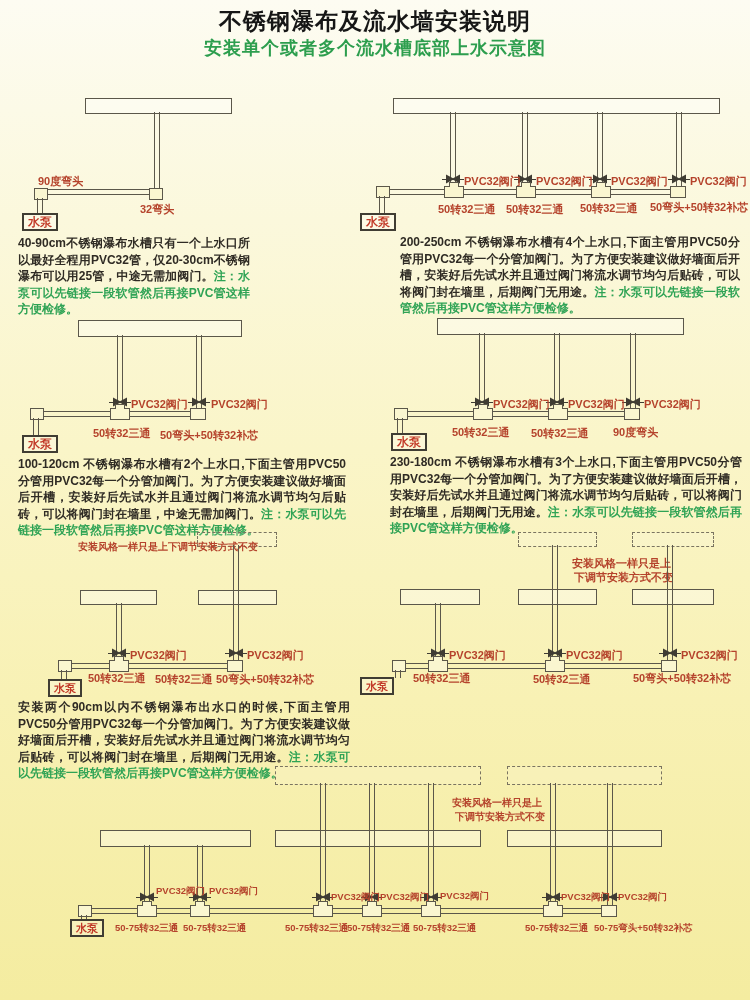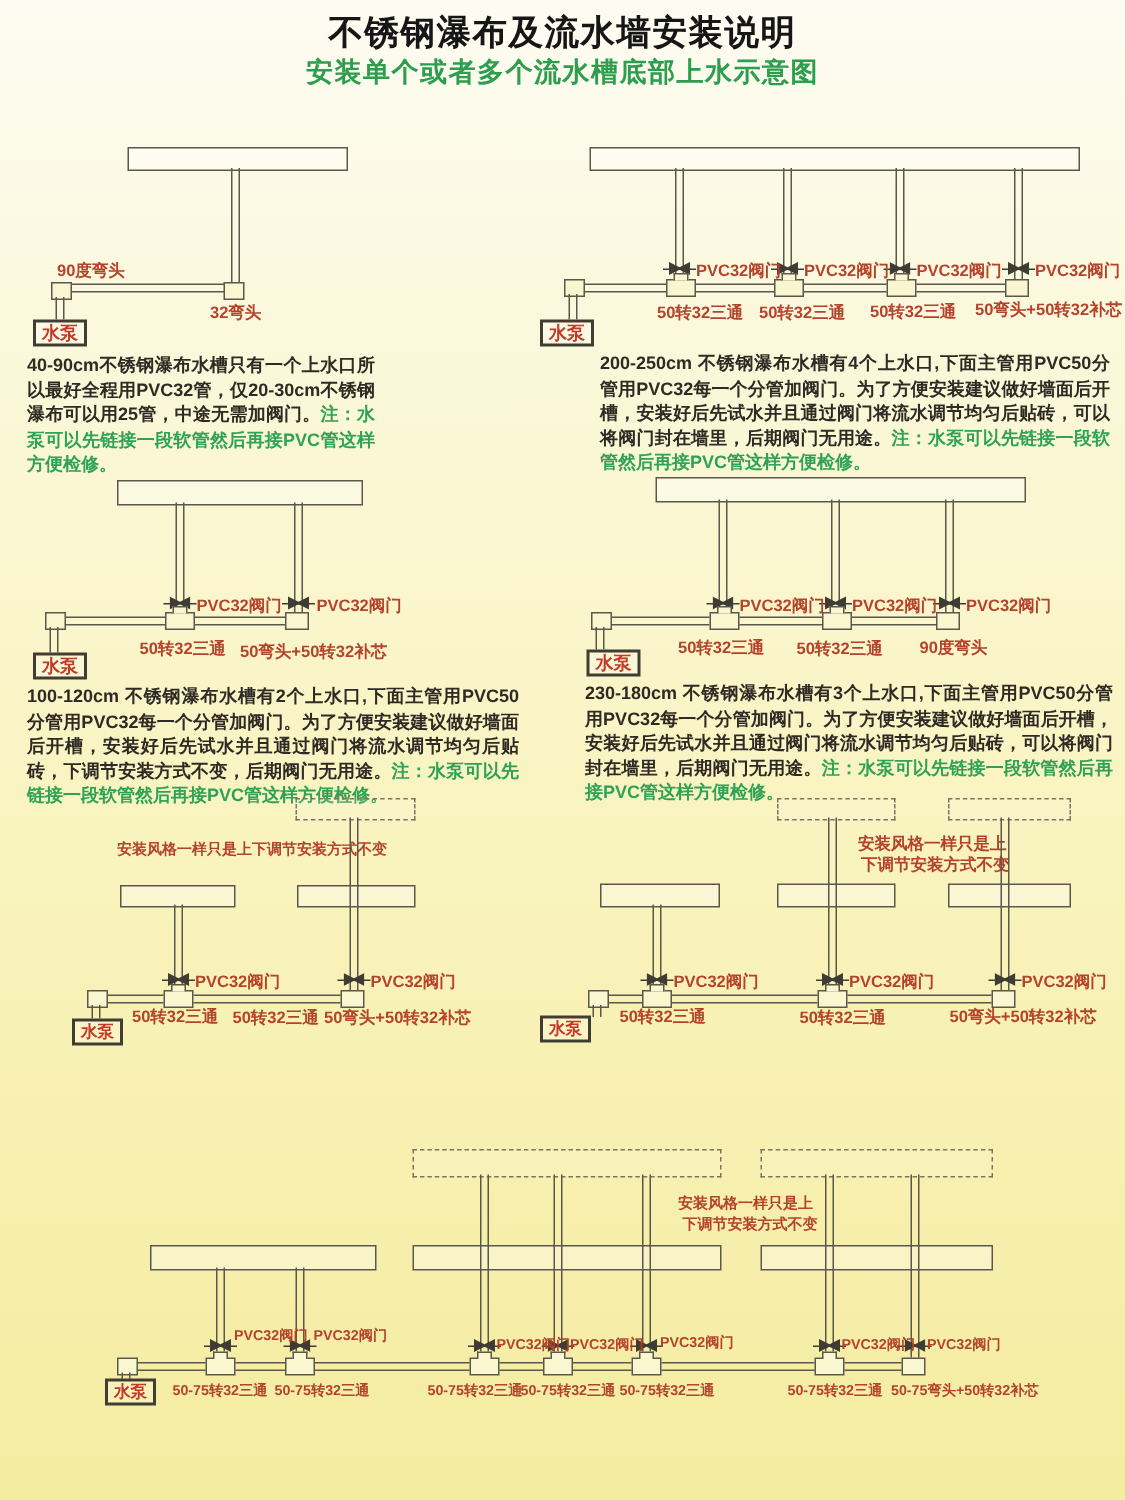--- a/index.html
+++ b/index.html
@@ -105,21 +105,21 @@
     <div class="rl" style="left:211px;top:399px">PVC32阀门</div>
     <div class="ph" style="left:38px;top:411px;width:158px"></div>
     <div class="tee" style="left:110px;top:408px"></div>
     <div class="elb" style="left:190px;top:408px;width:14px"></div>
     <div class="elb" style="left:30px;top:408px"></div>
     <div class="pv" style="left:33px;top:418px;height:17px"></div>
     <div class="rl" style="left:93px;top:428px">50转32三通</div>
     <div class="rl" style="left:160px;top:430px">50弯头+50转32补芯</div>
     <div class="pump" style="left:22px;top:435px">水泵</div>
     <div class="desc" style="left:18px;top:456px;width:328px">
-      <span>100-120cm 不锈钢瀑布水槽有2个上水口,下面主管用PVC50分管用PVC32每一个分管加阀门。为了方便安装建议做好墙面后开槽，安装好后先试水并且通过阀门将流水调节均匀后贴砖，下调节安装方式不变，后期阀门无用途。</span><span class="gn">注：水泵可以先链接一段软管然后再接PVC管这样方便检修。</span>
+      <span>100-120cm 不锈钢瀑布水槽有2个上水口,下面主管用PVC50分管用PVC32每一个分管加阀门。为了方便安装建议做好墙面后开槽，安装好后先试水并且通过阀门将流水调节均匀后贴砖，可以将阀门封在墙里，中途无需加阀门。</span><span class="gn">注：水泵可以先链接一段软管然后再接PVC管这样方便检修。</span>
     </div>
   </div>
 
   <div class="diagram">
     <div class="trough" style="left:437px;top:318px;width:245px;height:15px"></div>
     <div class="pv" style="left:479px;top:333px;height:77px"></div>
     <div class="pv" style="left:554px;top:333px;height:77px"></div>
     <div class="pv" style="left:630px;top:333px;height:77px"></div>
     <div class="valve" style="left:475px;top:397px"></div>
     <div class="valve" style="left:550px;top:397px"></div>
@@ -137,38 +137,41 @@
     <div class="rl" style="left:531px;top:428px">50转32三通</div>
     <div class="rl" style="left:613px;top:427px">90度弯头</div>
     <div class="pump" style="left:391px;top:433px">水泵</div>
     <div class="desc" style="left:390px;top:454px;width:352px">
       <span>230-180cm 不锈钢瀑布水槽有3个上水口,下面主管用PVC50分管用PVC32每一个分管加阀门。为了方便安装建议做好墙面后开槽，安装好后先试水并且通过阀门将流水调节均匀后贴砖，可以将阀门封在墙里，后期阀门无用途。</span><span class="gn">注：水泵可以先链接一段软管然后再接PVC管这样方便检修。</span>
     </div>
   </div>
 
   <div class="diagram">
     <div class="trough dashed" style="left:197px;top:532px;width:78px;height:13px"></div>
-    <div class="rnote s" style="left:78px;top:560px">安装风格一样只是上下调节安装方式不变</div>
+    <div class="rnote s" style="left:78px;top:540px">安装风格一样只是上下调节安装方式不变</div>
     <div class="trough" style="left:80px;top:590px;width:75px;height:13px"></div>
     <div class="trough" style="left:198px;top:590px;width:77px;height:13px"></div>
     <div class="pv" style="left:116px;top:603px;height:58px"></div>
     <div class="pv" style="left:233px;top:545px;height:116px"></div>
     <div class="valve" style="left:112px;top:648px"></div>
     <div class="valve" style="left:229px;top:648px"></div>
     <div class="rl" style="left:130px;top:650px">PVC32阀门</div>
     <div class="rl" style="left:247px;top:650px">PVC32阀门</div>
     <div class="ph" style="left:66px;top:663px;width:164px"></div>
     <div class="tee" style="left:109px;top:660px"></div>
     <div class="elb" style="left:227px;top:660px;width:14px"></div>
     <div class="elb" style="left:58px;top:660px"></div>
     <div class="pv" style="left:61px;top:670px;height:9px"></div>
     <div class="rl" style="left:88px;top:673px">50转32三通</div>
     <div class="rl" style="left:155px;top:674px">50转32三通</div>
     <div class="rl" style="left:216px;top:674px">50弯头+50转32补芯</div>
     <div class="pump" style="left:48px;top:679px;font-size:11px">水泵</div>
+    <div class="desc" style="left:18px;top:699px;width:332px">
+      <span>安装两个90cm以内不锈钢瀑布出水口的时候,下面主管用PVC50分管用PVC32每一个分管加阀门。为了方便安装建议做好墙面后开槽，安装好后先试水并且通过阀门将流水调节均匀后贴砖，可以将阀门封在墙里，后期阀门无用途。</span><span class="gn">注：水泵可以先链接一段软管然后再接PVC管这样方便检修。</span>
+    </div>
   </div>
 
   <div class="diagram">
     <div class="trough dashed" style="left:518px;top:532px;width:77px;height:13px"></div>
     <div class="trough dashed" style="left:632px;top:532px;width:80px;height:13px"></div>
     <div class="rnote" style="left:572px;top:556px">安装风格一样只是上</div>
     <div class="rnote" style="left:574px;top:570px">下调节安装方式不变</div>
     <div class="trough" style="left:400px;top:589px;width:78px;height:14px"></div>
     <div class="trough" style="left:518px;top:589px;width:77px;height:14px"></div>
     <div class="trough" style="left:632px;top:589px;width:80px;height:14px"></div>

